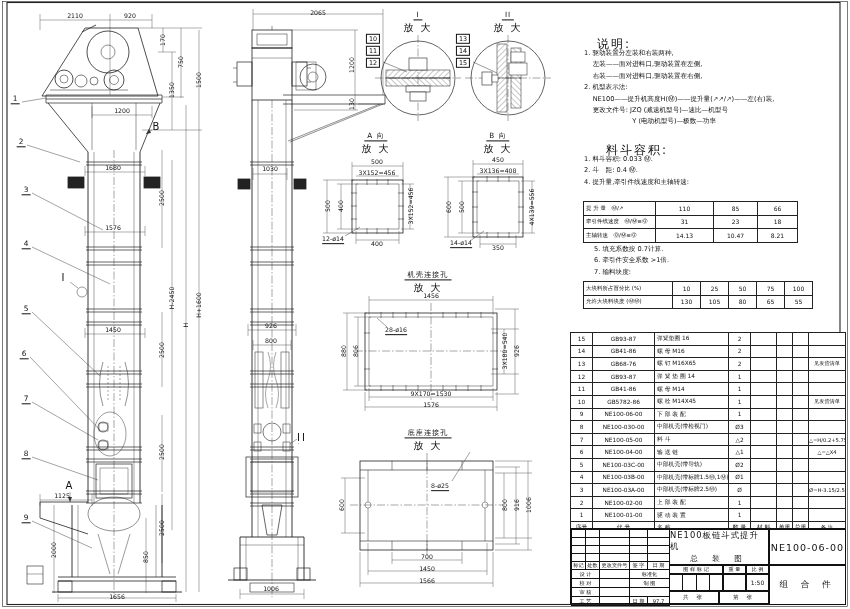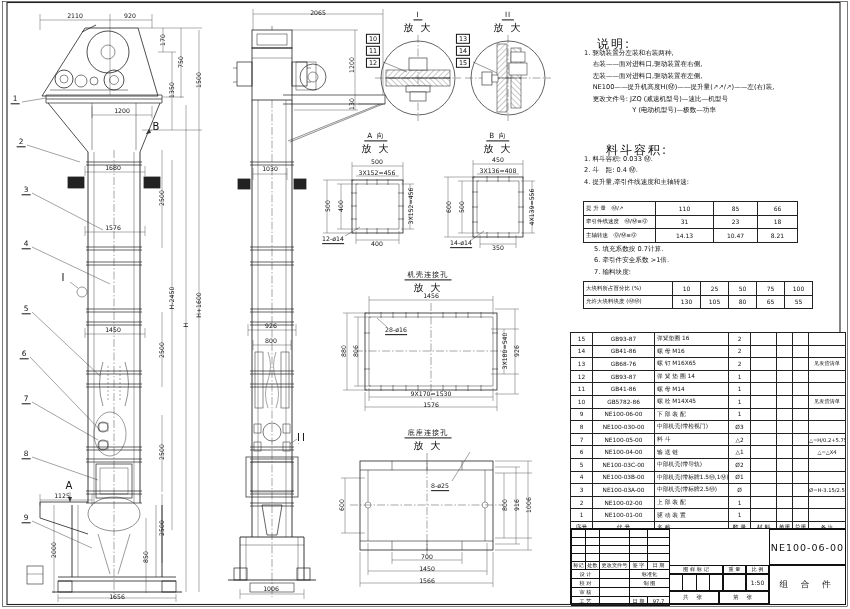--- a/index.html
+++ b/index.html
@@ -332,21 +332,21 @@
 <span class="v" style="left:342px;top:505px">600</span>
 <span class="v" style="left:505px;top:505px">800</span>
 <span class="v" style="left:517px;top:505px">916</span>
 <span class="v" style="left:529px;top:505px">1006</span>
 <span class="c" style="left:427px;top:557px">700</span>
 <span class="c" style="left:427px;top:569px">1450</span>
 <span class="c" style="left:427px;top:581px">1566</span>
 <span class="c ul" style="left:440px;top:487px">8-ø25</span>
 
 <div class="h1" style="left:597px;top:36px">说明:</div>
-<div class="txt" style="left:584px;top:48px;width:260px"><div>1. 驱动装置分左装和右装两种,</div><div>　 右装——面对进料口,驱动装置在右侧,</div><div>　 左装——面对进料口,驱动装置在左侧,</div><div>　 NE100——提升机高度H(Ⓜ)——提升量(↗↗/↗)——左(右)装,</div><div>　 更改文件号: JZQ (减速机型号)—速比—机型号</div><div>　　　　　　　 Y (电动机型号)—极数—功率</div></div>
+<div class="txt" style="left:584px;top:48px;width:260px"><div>1. 驱动装置分左装和右装两种,</div><div>　 左装——面对进料口,驱动装置在左侧,</div><div>　 右装——面对进料口,驱动装置在右侧,</div><div>2. 机型表示法:</div><div>　 NE100——提升机高度H(Ⓜ)——提升量(↗↗/↗)——左(右)装,</div><div>　 更改文件号: JZQ (减速机型号)—速比—机型号</div><div>　　　　　　　 Y (电动机型号)—极数—功率</div></div>
 
 <div class="h1" style="left:606px;top:142px">料斗容积:</div>
 <div class="txt" style="left:584px;top:154px;width:260px"><div>1. 料斗容积: 0.033 Ⓜ.</div><div>2. 斗　距: 0.4 Ⓜ.</div><div>4. 提升量,牵引件线速度和主轴转速:</div></div>
 
 <table class="dtab spd" style="left:583px;top:201px;width:214px">
   <colgroup>
         <col style="width:72px">
         <col style="width:58px">
         <col style="width:44px">
         <col style="width:40px">
@@ -643,20 +643,24 @@
           </tr>
       <tr class="role">
             <td colspan="2">工 艺</td>
             <td></td>
             <td>日 期</td>
             <td>97.7</td>
           </tr>
     </tbody>
   </table>
 
+  <div class="tcell ttl" style="left:98px;top:0;width:100px;height:36px">
+    <div class="p1">NE100板链斗式提升机</div>
+    <div class="p2">总 装 图</div>
+  </div>
 
   <div class="stamp">
     <div class="hd" style="left:0;width:54px">图 样 标 记</div>
     <div class="hd" style="left:54px;width:23px">重 量</div>
     <div class="hd" style="left:77px;width:23px">比 例</div>
     <div class="vl" style="left:0;width:54px">
           <div class="mini">
             <i></i>
             <i></i>
             <i></i>

